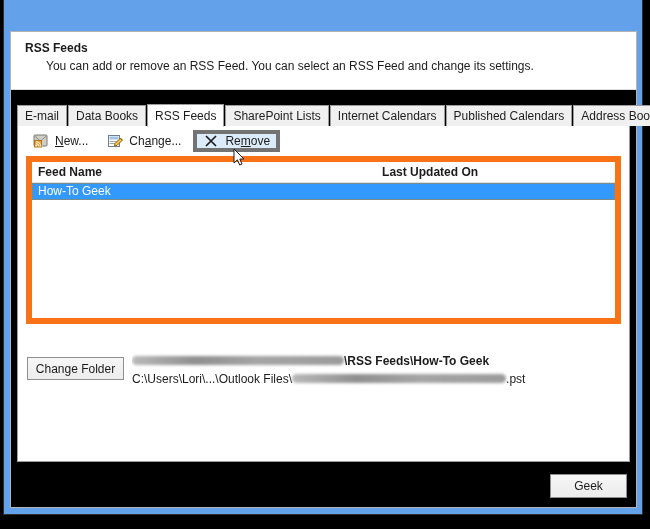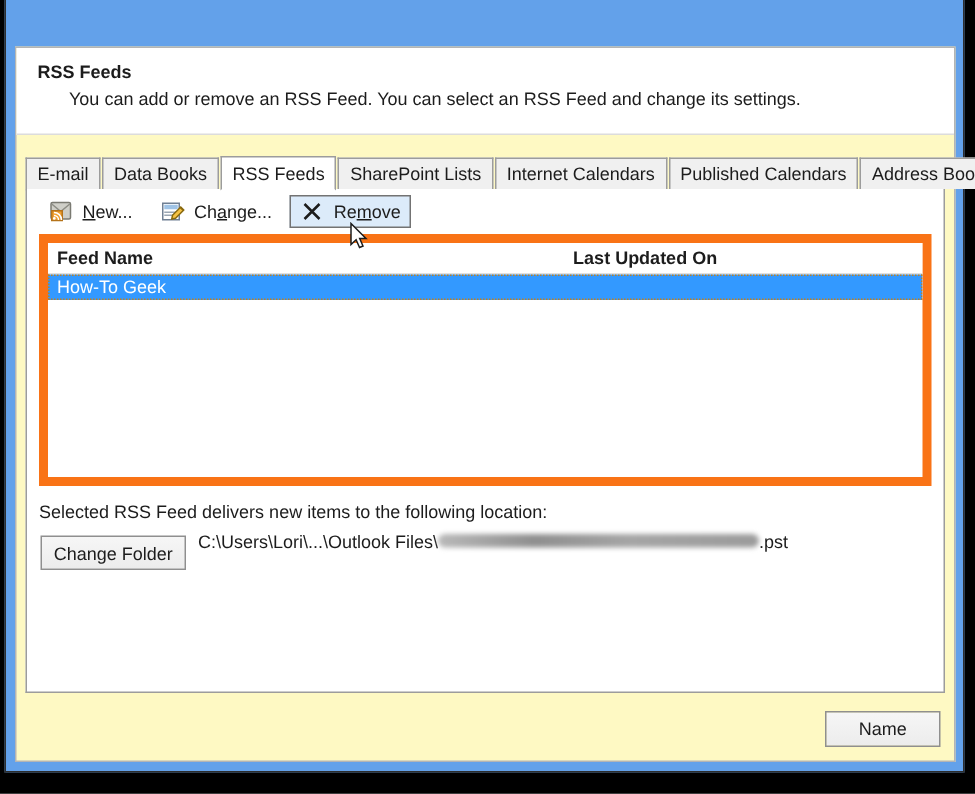--- a/index.html
+++ b/index.html
@@ -59,21 +59,21 @@
     font-family: "Liberation Sans", sans-serif;
   }
 
   
   #dialog-body {
     position: absolute;
     left: 6px;
     top: 31px;
     width: 627px;
     height: 477px;
-    background: #fef9c3;
+    background: #000000;
     border: 1px solid #b4b4b4;
     box-sizing: border-box;
   }
 
   
   #header-panel {
     position: absolute;
     left: 0;
     top: 0;
     width: 100%;
@@ -167,21 +167,21 @@
     margin-right: 5px;
     font-size: 12px;
     color: #1c1c1c;
     border: 1px solid transparent;
     box-sizing: border-box;
     cursor: default;
     white-space: nowrap;
   }
   .tbtn.hover {
     background: #dcebfa;
-    border: 1px solid #737373;
+    border: 4px solid #737373;
   }
   .tbtn .glyph {
     display: inline-block;
     width: 17px;
     height: 16px;
     margin-right: 5px;
     position: relative;
     flex: none;
   }
   .tbtn u { text-decoration: underline; }
@@ -398,34 +398,36 @@
           <div class="col-head col-name">Feed Name</div>
           <div class="col-head col-date">Last Updated On</div>
         </div>
         <div id="list-rows">
           <div class="lrow selected">
             <div class="lcell name">How-To Geek</div>
           </div>
         </div>
       </div>
 
-      <div id="loc-label">Selected RSS Feed delivers new items to the following location:</div>
 
       <button id="change-folder-btn">Change Folder</button>
 
       <div id="path-block">
+        <div class="path-line bold">
+          <span class="redact r1"></span><span>\RSS Feeds\How-To Geek</span>
+        </div>
         <div class="path-line">
           <span>C:\Users\Lori\...\Outlook Files\</span><span class="redact r2"></span><span>.pst</span>
         </div>
       </div>
 
 
     </div>
 
-    <button id="close-dialog-btn">Name</button>
+    <button id="close-dialog-btn">Geek</button>
 
   </div>
 
   <div id="cursor">
     <svg width="14" height="20" viewBox="0 0 14 20">
       <path d="M1 1 L1 15 L4.4 11.8 L6.7 17 L9 16 L6.8 11 L11 11 Z" fill="#ffffff" stroke="#1c1c1c" stroke-width="1"></path>
     </svg>
   </div>
 
 </div>

